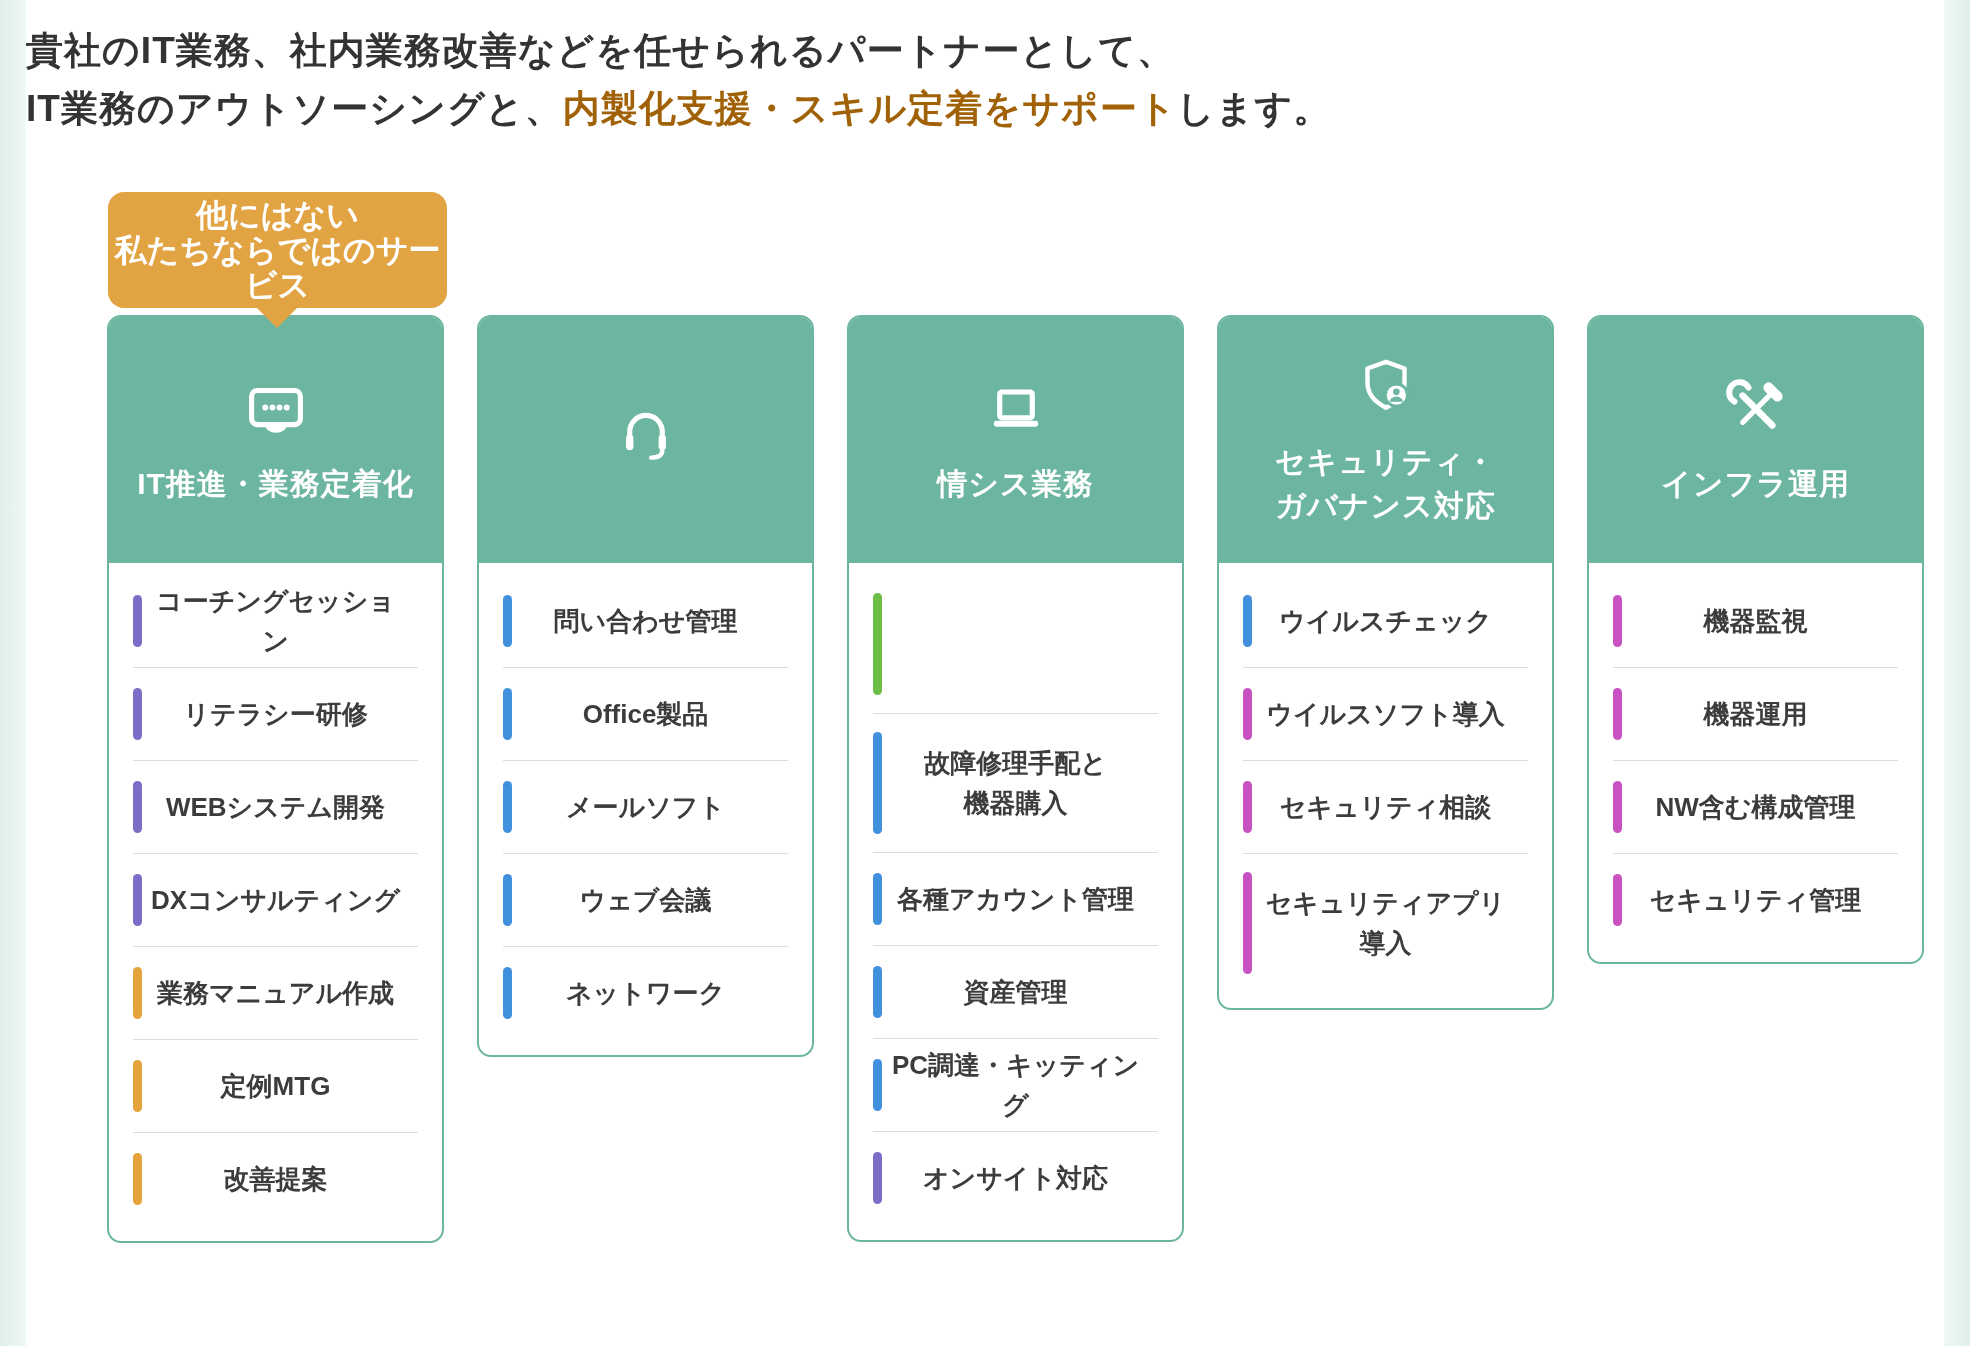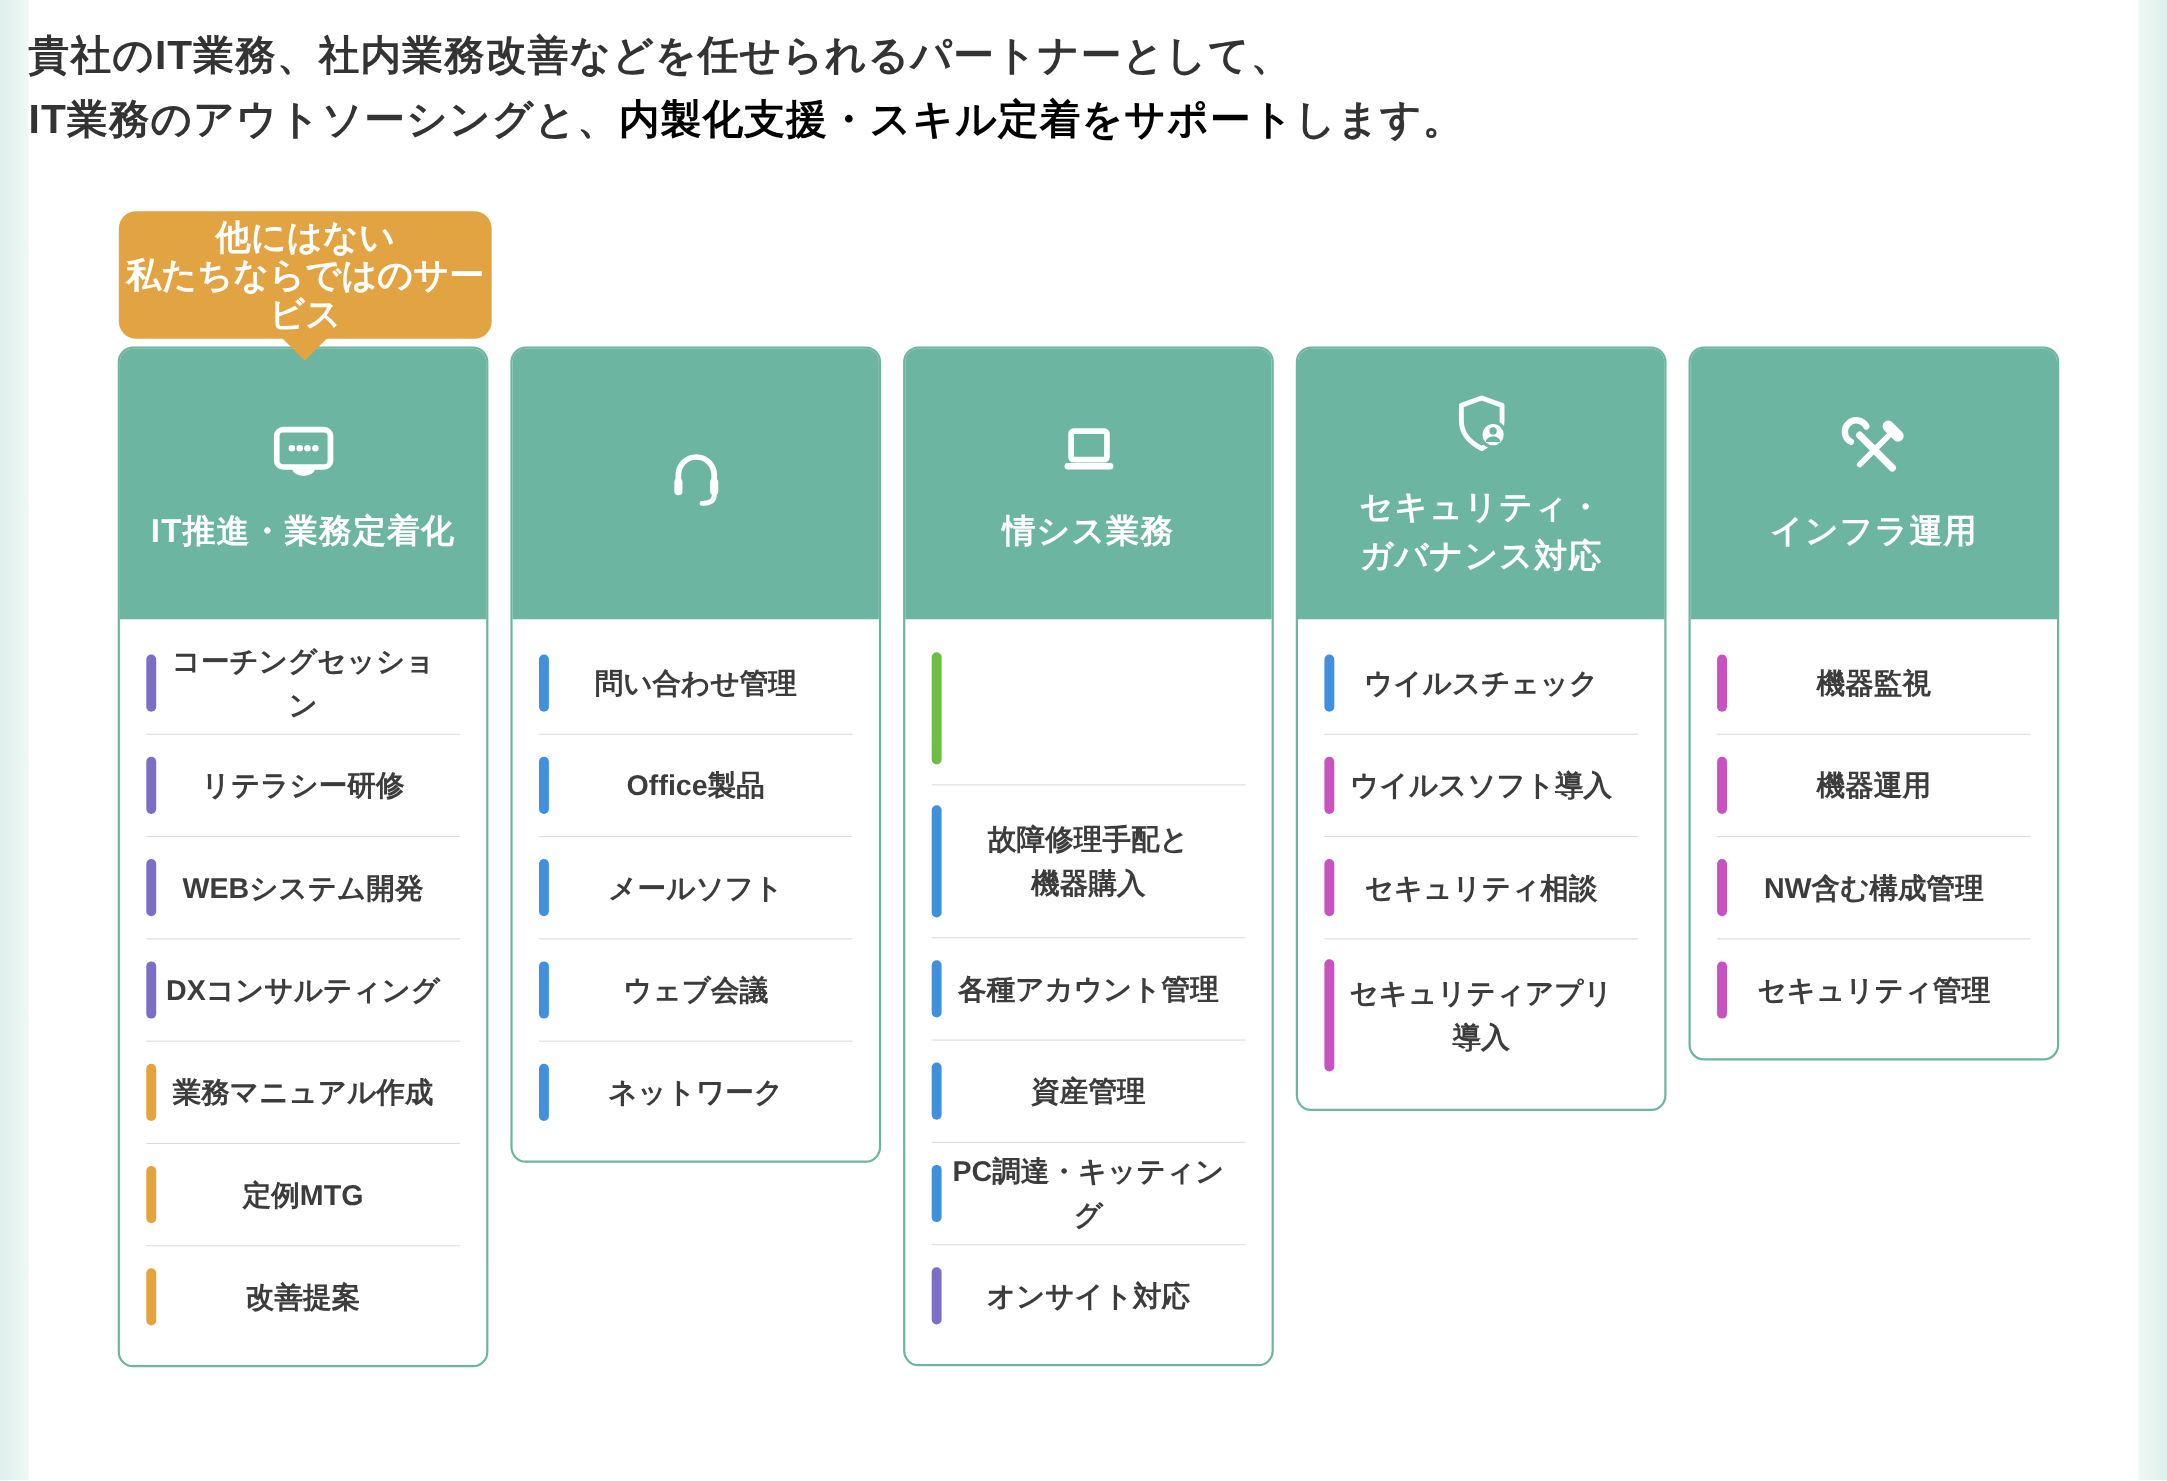--- a/index.html
+++ b/index.html
@@ -10,37 +10,37 @@
   }
   .strip { position:absolute; top:0; bottom:0; width:26px; }
   .strip.left  { left:0;  background:linear-gradient(to right,#DFEFEB,#EFF8F5); }
   .strip.right { right:0; background:linear-gradient(to left,#DFEFEB,#EFF8F5); }
 
   .heading {
     position:absolute; top:22px; left:26px; right:26px;
     font-weight:bold; font-size:37px; line-height:58px;
     color:#333333; letter-spacing:1px;
   }
-  .heading .hl { color:#000000; }
+  .heading .hl { color:#a16207; }
 
   .badge {
     position:absolute; left:108px; top:192px; width:339px; height:116px;
     background:#E2A342; border-radius:16px; z-index:3;
     display:flex; flex-direction:column; justify-content:center; align-items:center;
     color:#ffffff; font-weight:bold; font-size:32px; line-height:35px; text-align:center;
   }
   .badge-pointer {
     position:absolute; left:254px; top:305px; width:0; height:0; z-index:3;
     border-left:23px solid transparent; border-right:23px solid transparent;
     border-top:23px solid #E2A342;
   }
 
   .cards {
     position:absolute; left:107px; top:315px;
-    display:flex; gap:20px; align-items:flex-start;
+    display:flex; gap:33px; align-items:flex-start;
   }
   .card {
     width:337px; box-sizing:border-box; background:#ffffff;
     border:2px solid #6CB5A0; border-radius:14px; overflow:hidden;
   }
   .card-header {
     height:248px; margin:-2px -2px 0; background:#6CB5A0;
     display:flex; flex-direction:column; justify-content:center; align-items:center;
     border-radius:12px 12px 0 0;
   }

